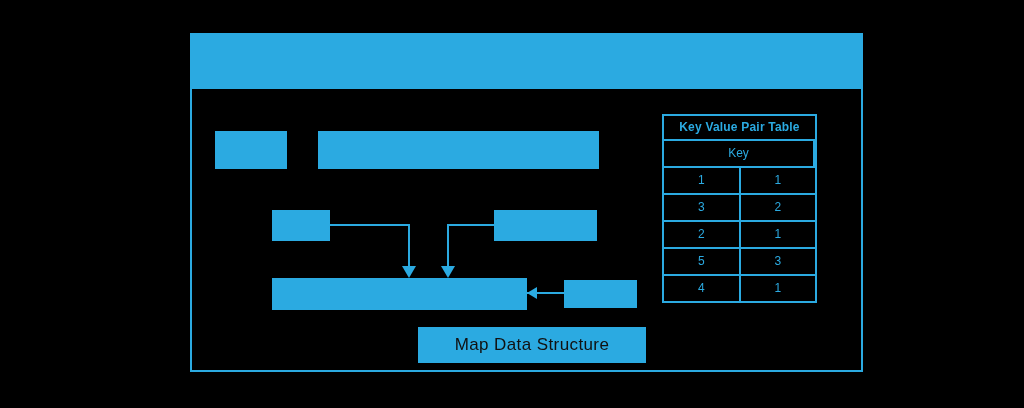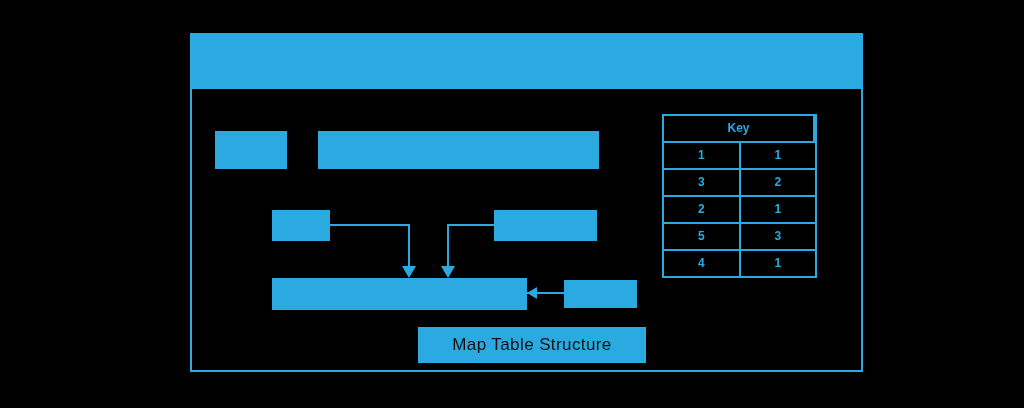--- a/index.html
+++ b/index.html
@@ -138,21 +138,21 @@
   .kv-row {
     display: flex;
     border-bottom: 2px solid #2BAAE1;
   }
   .kv-row.last { border-bottom: none; }
   .kv-cell {
     flex: 1 1 50%;
     text-align: center;
     color: #2BAAE1;
     font-size: 12px;
-    font-weight: bold;
+    font-weight: normal;
     padding: 5px 0 6px 0;
   }
   .kv-cell.first { border-right: 2px solid #2BAAE1; }
   .kv-head .kv-cell { font-size: 12px; }
 </style>
 </head>
 <body>
 
 <div id="canvas">
 
@@ -190,24 +190,25 @@
   <div class="arrow-left"></div>
 
   <div class="blk box-wide">
     <span></span>
   </div>
   <div class="blk box-right-small">
     <span></span>
   </div>
 
   <div class="caption-box">
-    <span class="caption-text">Map Table Structure</span>
+    <span class="caption-text">Map Data Structure</span>
   </div>
 
   <div class="kv-table">
+    <div class="kv-title">Key Value Pair Table</div>
 
     <div class="kv-row kv-head">
       <div class="kv-cell first">Key</div>
     </div>
 
     <div class="kv-row">
       <div class="kv-cell first">1</div>
       <div class="kv-cell">1</div>
     </div>
     <div class="kv-row">

